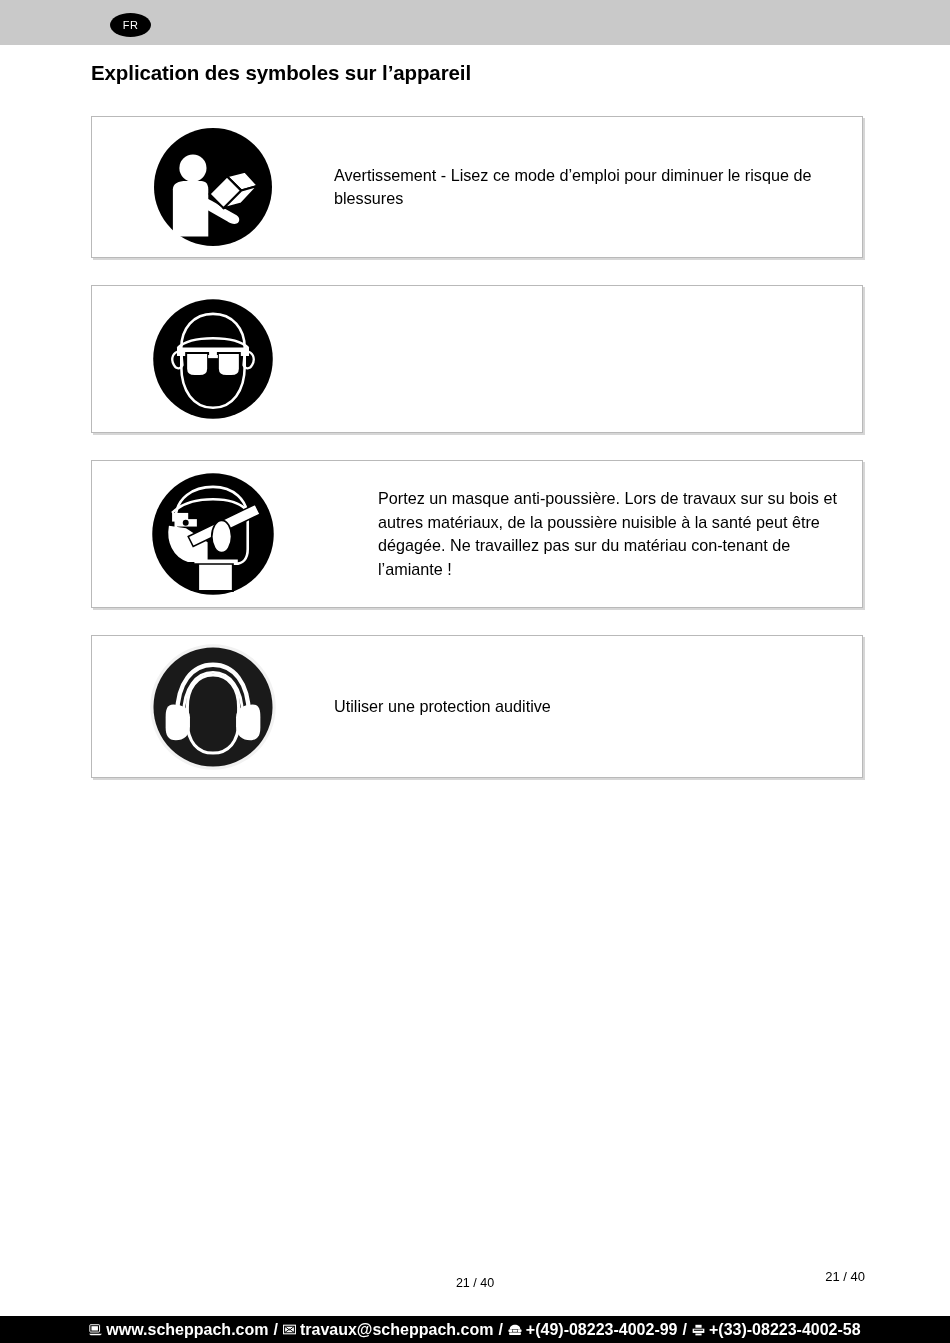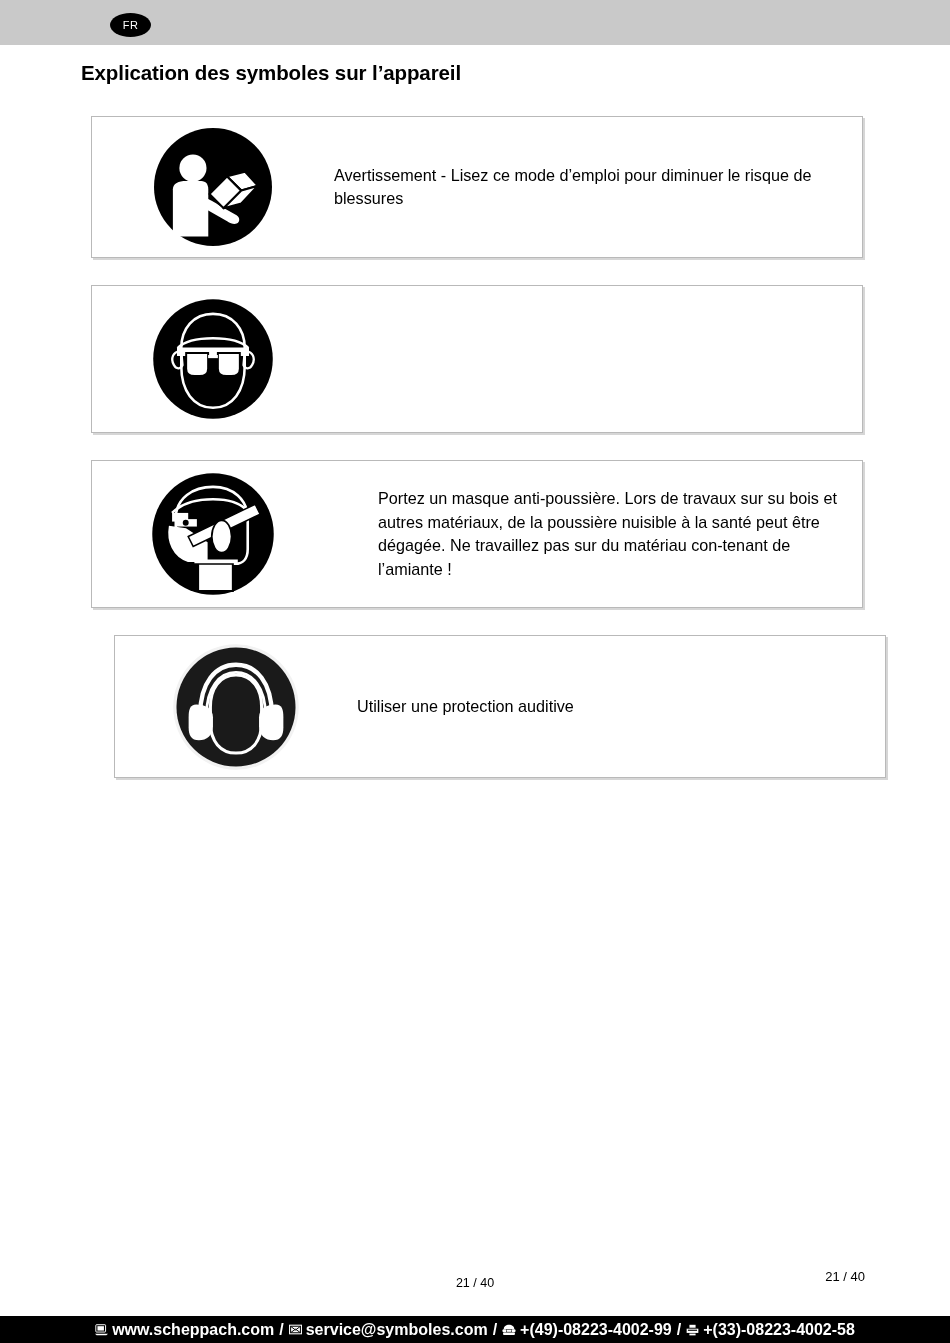--- a/index.html
+++ b/index.html
@@ -38,21 +38,21 @@
     font-weight: normal;
     letter-spacing: 0.5px;
     display: flex;
     align-items: center;
     justify-content: center;
   }
 
   
   .page-title {
     position: absolute;
-    left: 81px;
+    left: 91px;
     top: 61px;
     font-size: 20.5px;
     font-weight: bold;
     color: #000000;
     letter-spacing: -0.1px;
   }
 
   
   .symbols-area {
     position: absolute;
@@ -67,21 +67,21 @@
     border: 1px solid #b9b9b9;
     background: #ffffff;
     box-shadow: 2px 2px 0 0 #d6d6d6;
     display: flex;
     align-items: center;
     margin-bottom: 27px;
   }
   .symbol-box.box-1 { height: 142px; }
   .symbol-box.box-2 { height: 148px; }
   .symbol-box.box-3 { height: 148px; gap: 44px; }
-  .symbol-box.box-4 { height: 143px; margin-left: 23px; }
+  .symbol-box.box-4 { height: 143px; }
 
   .icon-cell {
     width: 242px;
     min-width: 242px;
     display: flex;
     align-items: center;
     justify-content: center;
   }
   .icon-cell svg {
     display: block;
@@ -270,21 +270,21 @@
     <span class="fsep">/</span>
 
     <span class="footer-icon">
       <svg width="13" height="11" viewBox="0 0 16 12" aria-hidden="true">
         <rect x="0.7" y="0.7" width="14.6" height="10.6" fill="none" stroke="#ffffff" stroke-width="1.3"></rect>
         <path d="M2.6 2.6 L13.4 2.6 L13.4 9.4 L2.6 9.4 Z" fill="#ffffff"></path>
         <path d="M2.6 9.4 L8 5.6 L13.4 9.4" fill="none" stroke="#000000" stroke-width="1.2"></path>
         <path d="M2.6 2.6 L8 6.6 L13.4 2.6" fill="none" stroke="#000000" stroke-width="1.2"></path>
       </svg>
     </span>
-    <span>service@symboles.com</span>
+    <span>travaux@scheppach.com</span>
     <span class="fsep">/</span>
 
     <span class="footer-icon">
       <svg width="14" height="12" viewBox="0 0 16 13" aria-hidden="true">
         <path d="M2 5.5 C2 2.4 4.6 0.6 8 0.6 C11.4 0.6 14 2.4 14 5.5 Z" fill="#ffffff"></path>
         <rect x="0.6" y="5.6" width="4.4" height="3.4" rx="1.2" fill="#ffffff"></rect>
         <rect x="11" y="5.6" width="4.4" height="3.4" rx="1.2" fill="#ffffff"></rect>
         <rect x="1.2" y="9.4" width="13.6" height="2.9" rx="1.1" fill="#ffffff"></rect>
         <rect x="5.6" y="6.2" width="4.8" height="2.4" fill="#ffffff"></rect>
       </svg>

